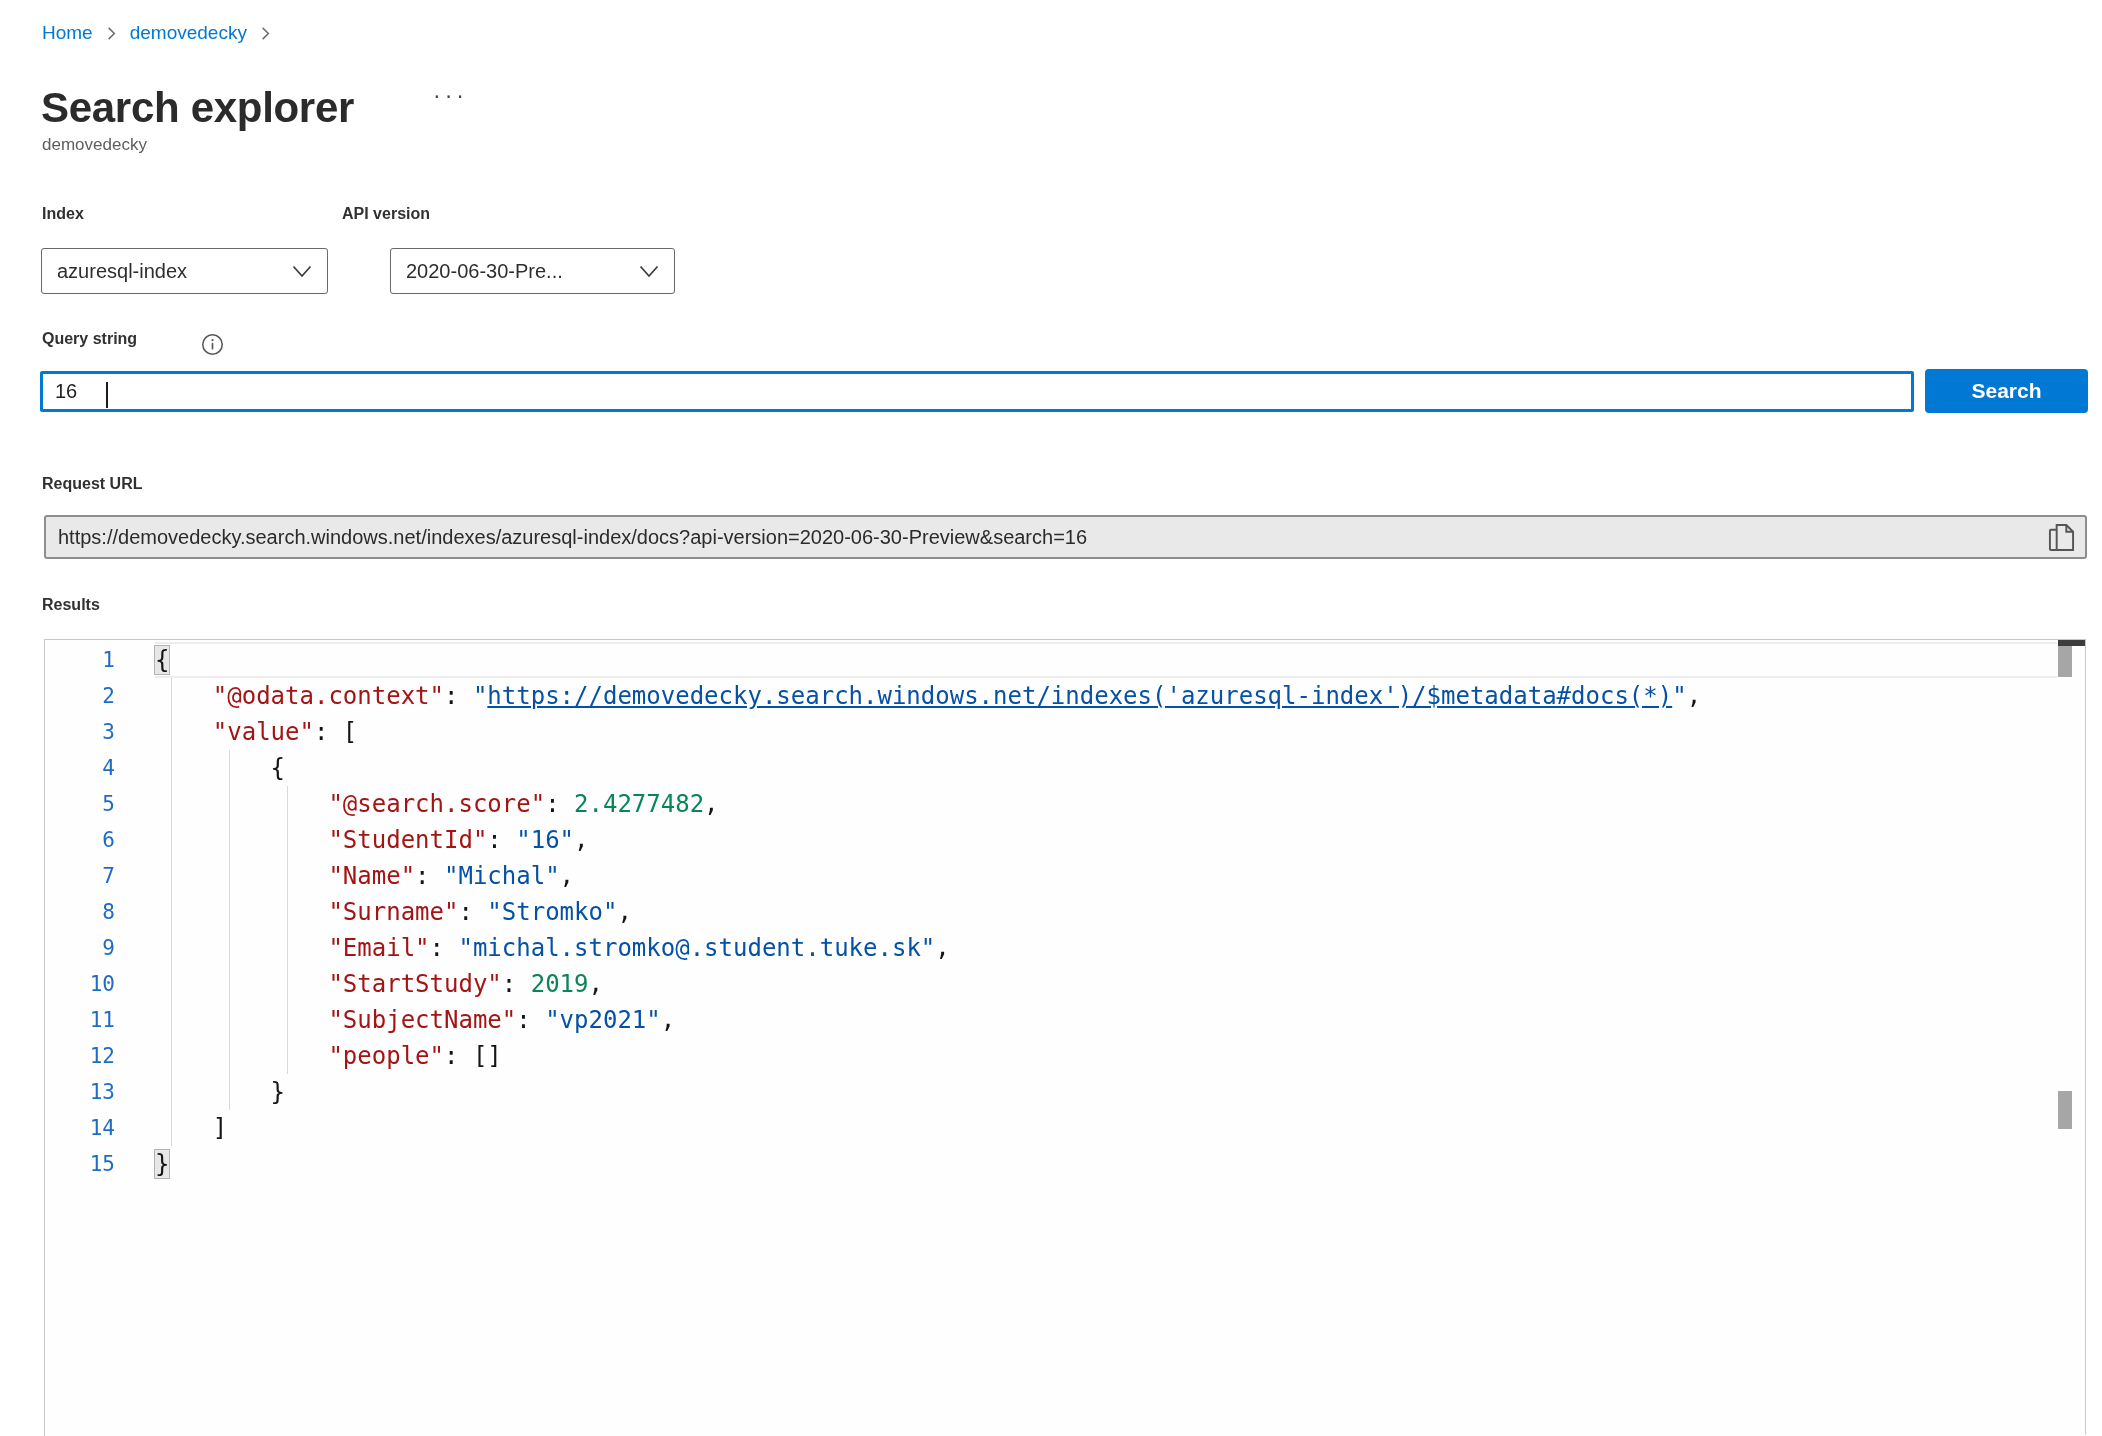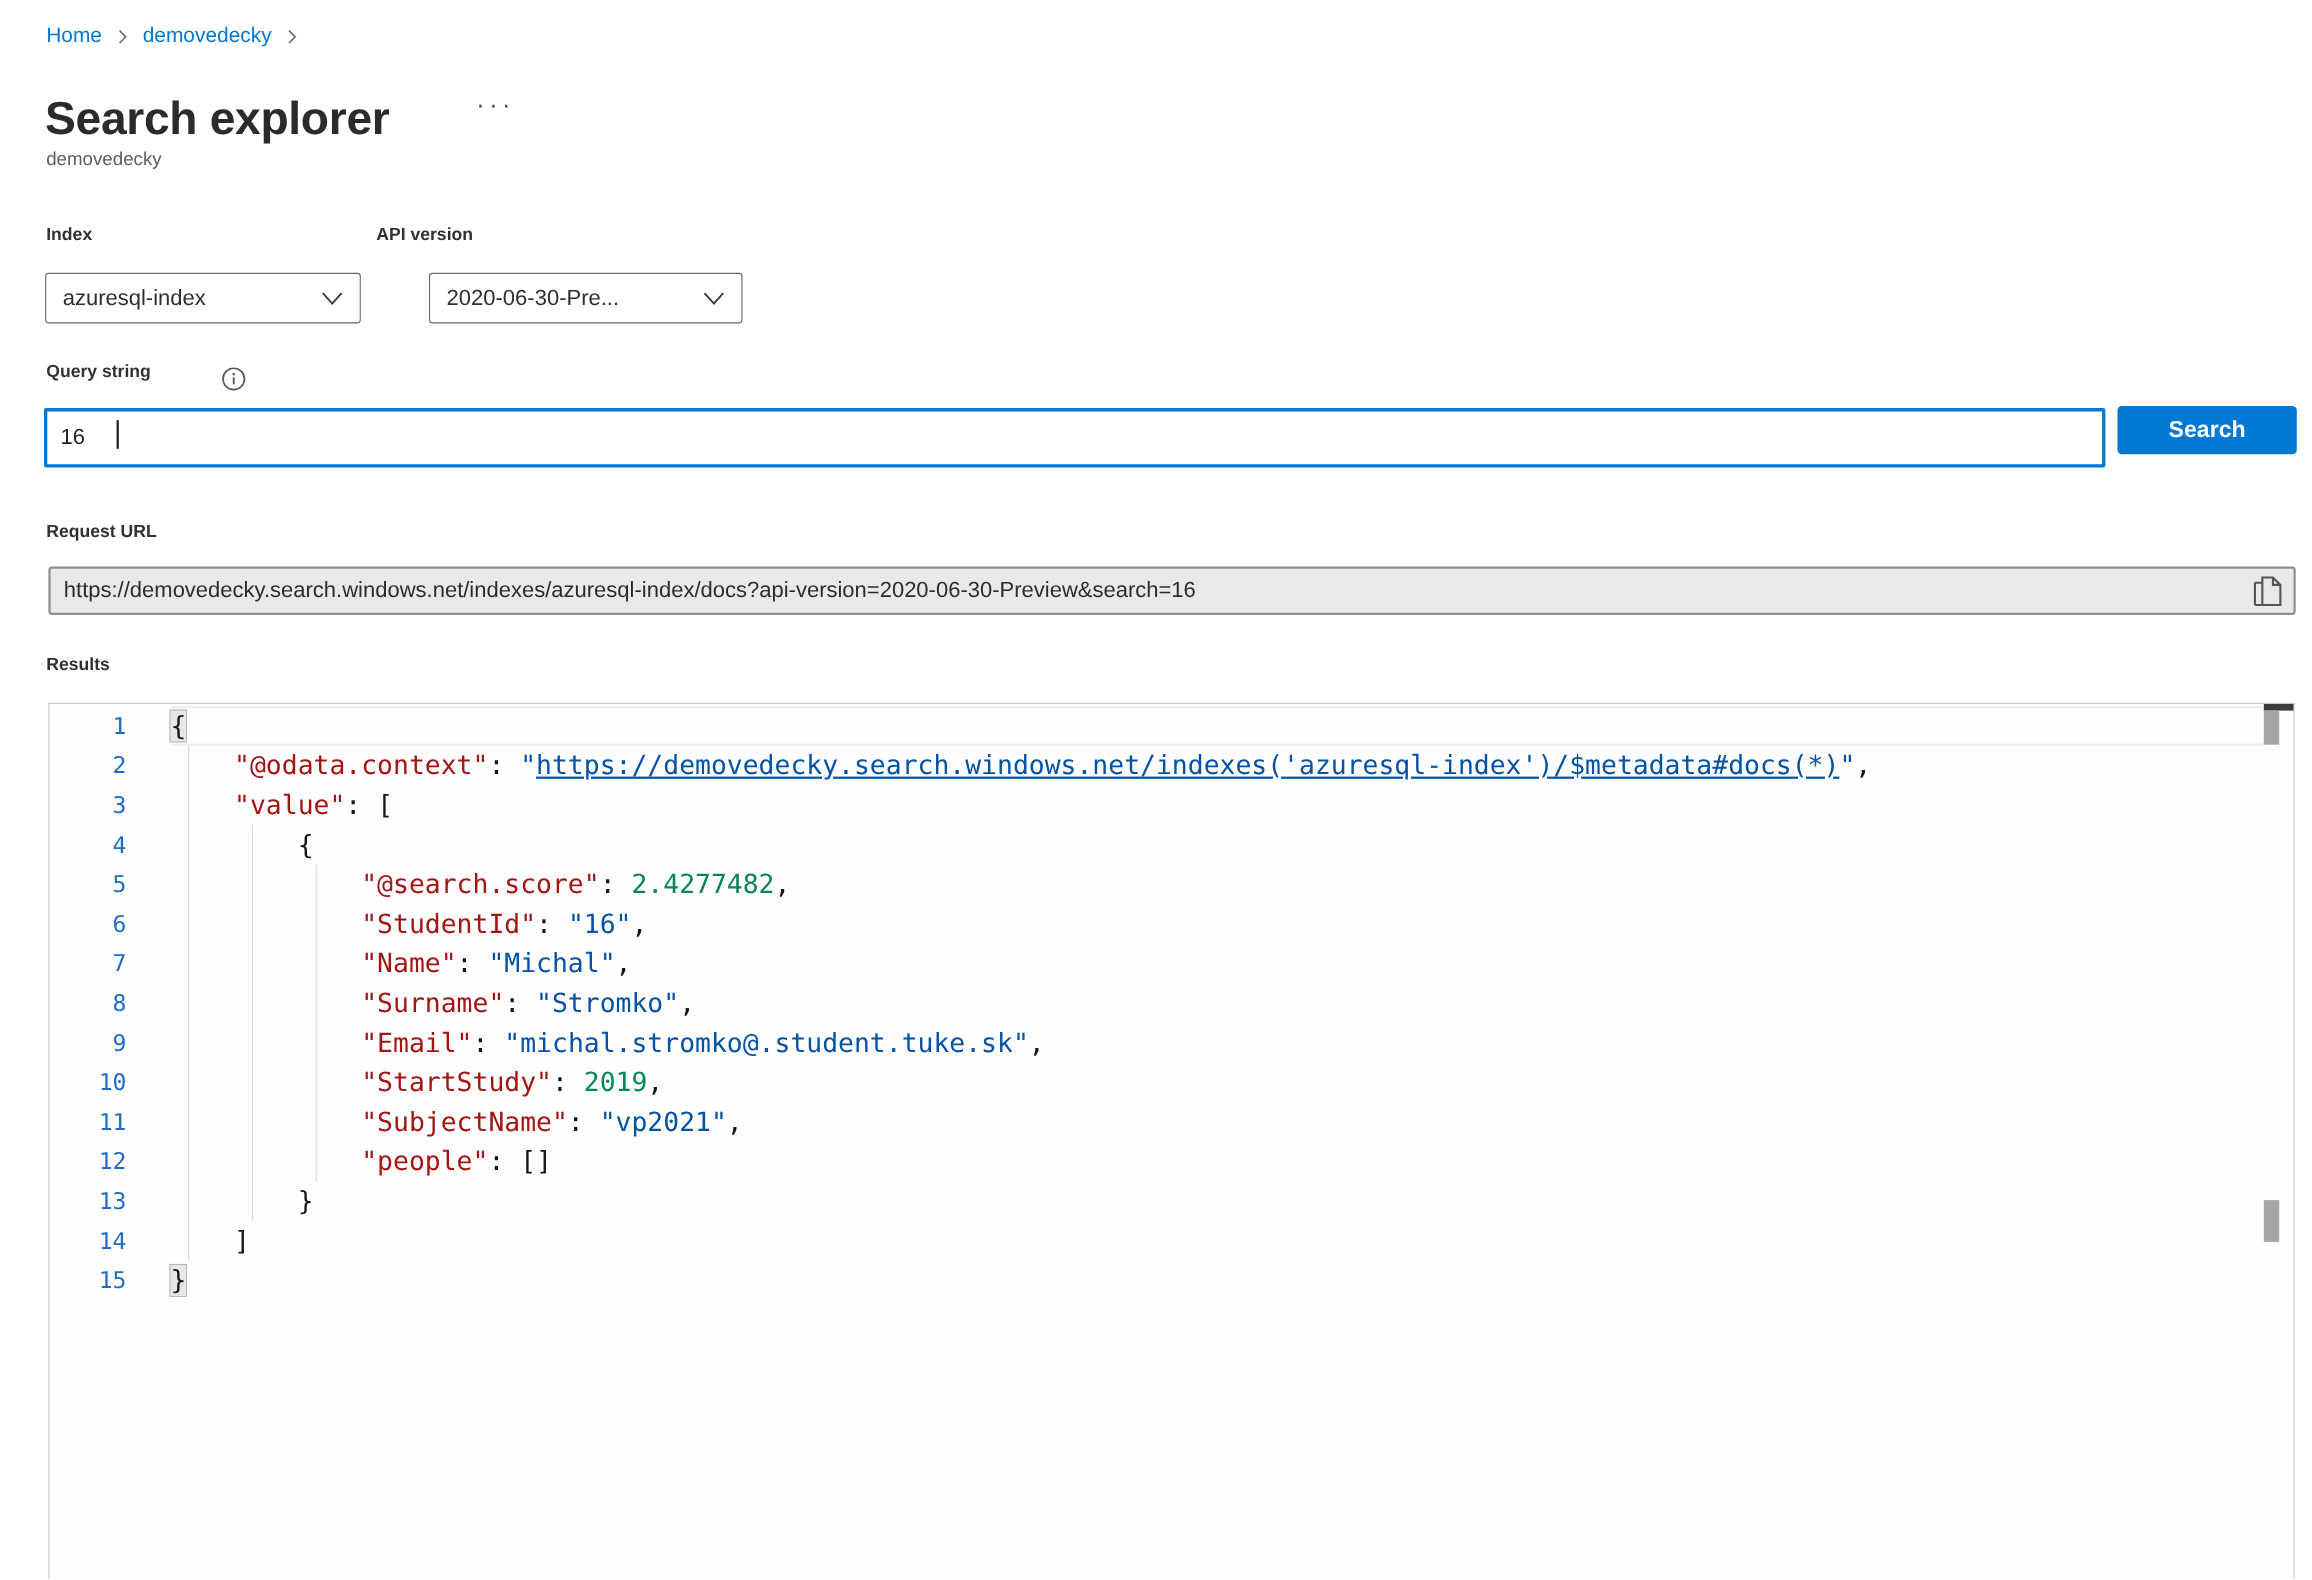--- a/index.html
+++ b/index.html
@@ -27,21 +27,21 @@
 
   
   .dropdown{position:absolute;top:248px;height:46px;box-sizing:border-box;border:1.5px solid #6b6967;border-radius:3px;
             background:#fff;display:flex;align-items:center;justify-content:space-between;padding:2px 15px;cursor:pointer;}
   .dd-index{left:41px;width:287px;}
   .dd-api{left:342px;width:285px;margin-left:48px;}
   .dd-text{font-size:20px;color:#2f2e2d;white-space:nowrap;overflow:hidden;}
   .dd-chev{flex:0 0 auto;margin-left:10px;display:flex;}
 
   
-  .query-box{position:absolute;left:40px;top:371px;width:1874px;height:54px;box-sizing:border-box;
+  .query-box{position:absolute;left:40px;top:371px;width:1874px;height:41px;box-sizing:border-box;
              border:3px solid var(--accent,#0078d4);border-radius:2px;background:#fff;}
   .query-box input{position:absolute;inset:0;border:none;outline:none;background:transparent;
                    font-family:"Liberation Sans",sans-serif;font-size:20px;color:#201f1e;padding:0 12px;width:100%;height:100%;box-sizing:border-box;}
   .caret{position:absolute;left:63px;top:8px;width:2px;height:26px;background:#1b1b1b;}
 
   
   .search-btn{position:absolute;left:1925px;top:369px;width:163px;height:44px;background:var(--accent,#0078d4);
               color:var(--button-text,#fff);border:none;border-radius:4px;font-family:inherit;font-size:21px;font-weight:600;cursor:pointer;}
 
   

